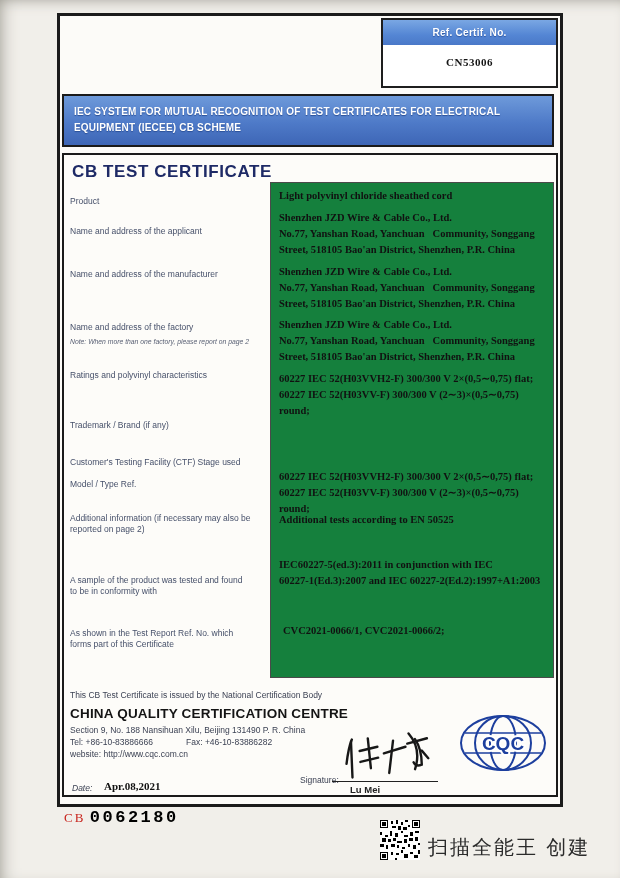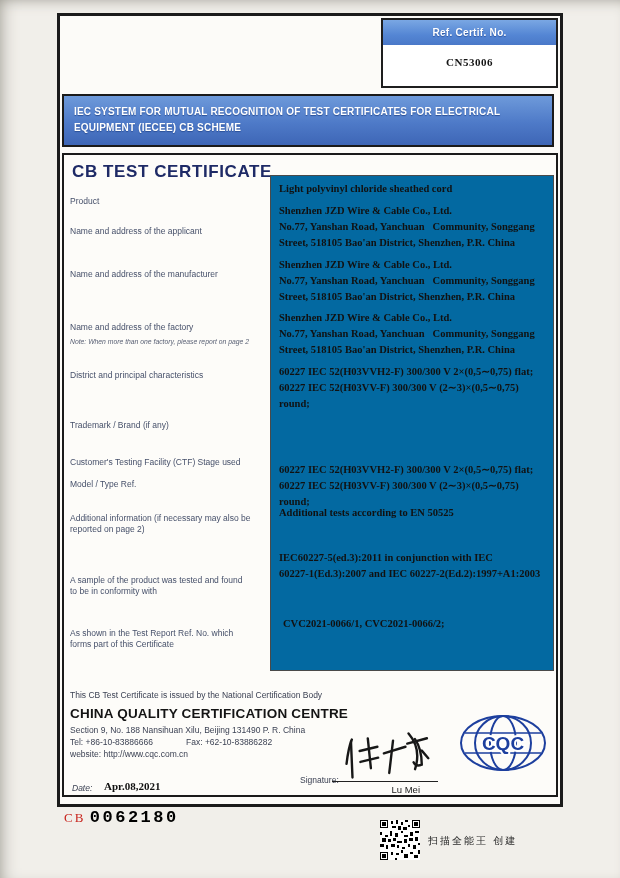--- a/index.html
+++ b/index.html
@@ -15,33 +15,33 @@
             color:#fff;font-weight:bold;font-size:10px;text-align:center;line-height:25px;letter-spacing:.3px;
             text-shadow:0 1px 1px #2c55a0;}
   .ref-num{left:0;top:36px;width:173px;text-align:center;font-family:"Liberation Serif",serif;font-weight:bold;
            font-size:11px;color:#151515;letter-spacing:.5px;}
   .banner{left:62px;top:94px;width:492px;height:53px;border:2px solid #1a1a1a;
           background:linear-gradient(180deg,#6e9ada 0%,#4e7ac8 55%,#3e66b6 100%);
           color:#fff;font-weight:bold;font-size:10px;line-height:1.55;letter-spacing:.2px;
           padding:8px 10px;box-sizing:border-box;text-shadow:0 1px 1px #2a4f96;}
   .main-box{left:62px;top:153px;width:492px;height:640px;border:2px solid #1a1a1a;background:#fdfcf9;}
   .title{left:8px;top:7px;font-size:17px;font-weight:bold;color:#1e2a66;letter-spacing:.6px;}
-  .value-box{left:206px;top:20px;width:282px;height:494px;border:1.5px solid #4a4a4a;background:#0369a1;}
+  .value-box{left:206px;top:27px;width:282px;height:494px;border:1.5px solid #4a4a4a;background:#15803d;}
   .val{font-family:"Liberation Serif",serif;font-weight:bold;font-size:10.5px;color:#111;
        line-height:1.5;white-space:pre-wrap;}
   .lbl{font-size:8.5px;color:#46506a;line-height:1.3;}
   .note{font-size:6.8px;font-style:italic;color:#5a6175;}
   .small{font-size:8.5px;color:#3c4254;}
   .ncb{font-size:13.5px;font-weight:bold;color:#141414;letter-spacing:.2px;}
   .dateval{font-family:"Liberation Serif",serif;font-weight:bold;font-size:11px;color:#111;}
   .sig-line{border-top:1.5px solid #222;}
-  .signame{font-size:9.5px;font-weight:normal;color:#222;text-align:right;}
+  .signame{font-size:9.5px;font-weight:bold;color:#222;text-align:left;}
   .cb-prefix{font-family:"Liberation Serif",serif;font-size:13px;color:#c8241d;letter-spacing:2px;}
   .cb-num{font-family:"Liberation Mono",monospace;font-weight:bold;font-size:17px;color:#000000;letter-spacing:2.5px;}
-  .wm{font-size:10px;color:#2b2b2b;letter-spacing:2px;font-family:"DejaVu Sans",sans-serif;}
+  .wm{font-size:20px;color:#2b2b2b;letter-spacing:2px;font-family:"DejaVu Sans",sans-serif;}
 </style>
 </head>
 <body>
 
 <div id="page">
 
   <div class="abs outer-frame"></div>
 
 
   <div class="abs ref-box">
@@ -52,21 +52,21 @@
   <div class="abs banner">IEC SYSTEM FOR MUTUAL RECOGNITION OF TEST CERTIFICATES FOR ELECTRICAL EQUIPMENT (IECEE) CB SCHEME</div>
 
   <div class="abs main-box">
     <div class="abs title">CB TEST CERTIFICATE</div>
 
     <div class="abs lbl" style="left:6px;top:41px;width:195px">Product</div>
     <div class="abs lbl" style="left:6px;top:71px;width:195px">Name and address of the applicant</div>
     <div class="abs lbl" style="left:6px;top:114px;width:195px">Name and address of the manufacturer</div>
     <div class="abs lbl" style="left:6px;top:167px;width:195px">Name and address of the factory</div>
     <div class="abs note" style="left:6px;top:183px;width:200px">Note: When more than one factory, please report on page 2</div>
-    <div class="abs lbl" style="left:6px;top:215px;width:195px">District and principal characteristics</div>
+    <div class="abs lbl" style="left:6px;top:215px;width:195px">Ratings and polyvinyl characteristics</div>
     <div class="abs lbl" style="left:6px;top:265px;width:195px">Trademark / Brand (if any)</div>
     <div class="abs lbl" style="left:6px;top:302px;width:200px">Customer's Testing Facility (CTF) Stage used</div>
     <div class="abs lbl" style="left:6px;top:324px;width:195px">Model / Type Ref.</div>
     <div class="abs lbl" style="left:6px;top:358px;width:188px">Additional information (if necessary may also be reported on page 2)</div>
     <div class="abs lbl" style="left:6px;top:420px;width:178px">A sample of the product was tested and found to be in conformity with</div>
     <div class="abs lbl" style="left:6px;top:473px;width:172px">As shown in the Test Report Ref. No. which forms part of this Certificate</div>
 
     <div class="abs value-box">
       <div class="abs val" style="left:8px;top:5px;width:266px">Light polyvinyl chloride sheathed cord</div>
       <div class="abs val" style="left:8px;top:27px;width:268px">Shenzhen JZD Wire &amp; Cable Co., Ltd.
@@ -85,21 +85,21 @@
       <div class="abs val" style="left:8px;top:329px;width:268px">Additional tests according to EN 50525</div>
       <div class="abs val" style="left:8px;top:374px;width:272px">IEC60227-5(ed.3):2011 in conjunction with IEC
 60227-1(Ed.3):2007 and IEC 60227-2(Ed.2):1997+A1:2003</div>
       <div class="abs val" style="left:12px;top:440px;width:266px">CVC2021-0066/1, CVC2021-0066/2;</div>
     </div>
 
     <div class="abs small" style="left:6px;top:535px;width:330px">This CB Test Certificate is issued by the National Certification Body</div>
     <div class="abs ncb" style="left:6px;top:551px">CHINA QUALITY CERTIFICATION CENTRE</div>
     <div class="abs small" style="left:6px;top:570px">Section 9, No. 188 Nansihuan Xilu, Beijing 131490 P. R. China</div>
     <div class="abs small" style="left:6px;top:582px">Tel: +86-10-83886666</div>
-    <div class="abs small" style="left:122px;top:582px">Fax: +62-10-83886282</div>
+    <div class="abs small" style="left:122px;top:582px">Fax: +46-10-83886282</div>
     <div class="abs small" style="left:6px;top:594px">website: http://www.cqc.com.cn</div>
 
     <div class="abs small" style="left:8px;top:628px;font-style:italic">Date:</div>
     <div class="abs dateval" style="left:40px;top:625px">Apr.08,2021</div>
 
     <div class="abs small" style="left:236px;top:620px">Signature:</div>
 
     <svg class="abs" style="left:268px;top:572px" width="112" height="56" viewBox="0 0 112 56">
       <g fill="none" stroke="#171717" stroke-width="2.4" stroke-linecap="round" transform="rotate(-4 56 28)">
         <path d="M14,34 q3,-16 7,-24"></path>

